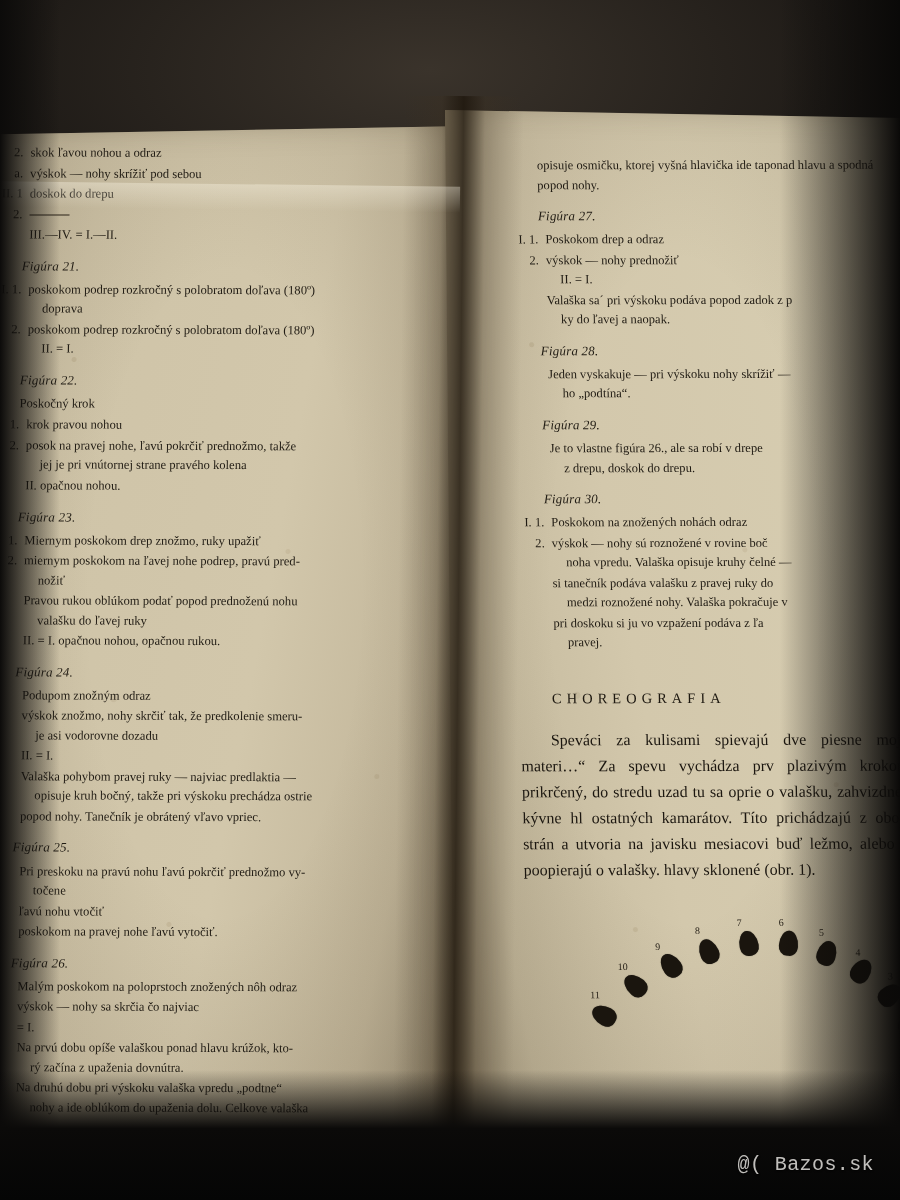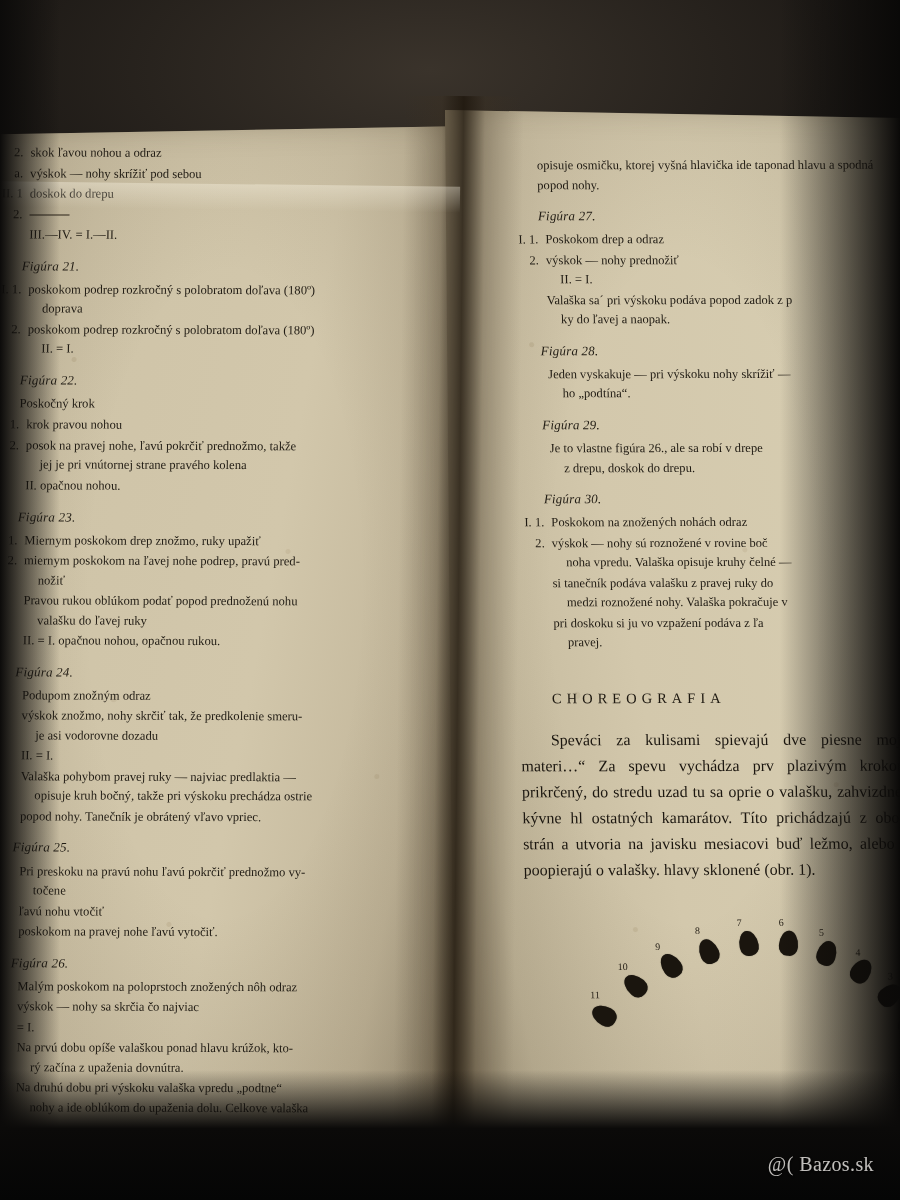--- a/index.html
+++ b/index.html
@@ -214,21 +214,21 @@
     color: #241e15;
     font-family: "Liberation Serif", serif;
   }
 
   
   .watermark {
     position: absolute;
     right: 26px;
     bottom: 24px;
     color: rgba(240,238,234,0.80);
-    font-family: Liberation Serif, serif;
+    font-family: Liberation Mono, monospace;
     font-size: 20px;
     letter-spacing: 0.4px;
     text-shadow: 0 1px 2px rgba(0,0,0,0.75);
   }
 
   
   .edge-top {
     position: absolute;
     left: 0; top: 88px;
     width: 470px; height: 26px;

